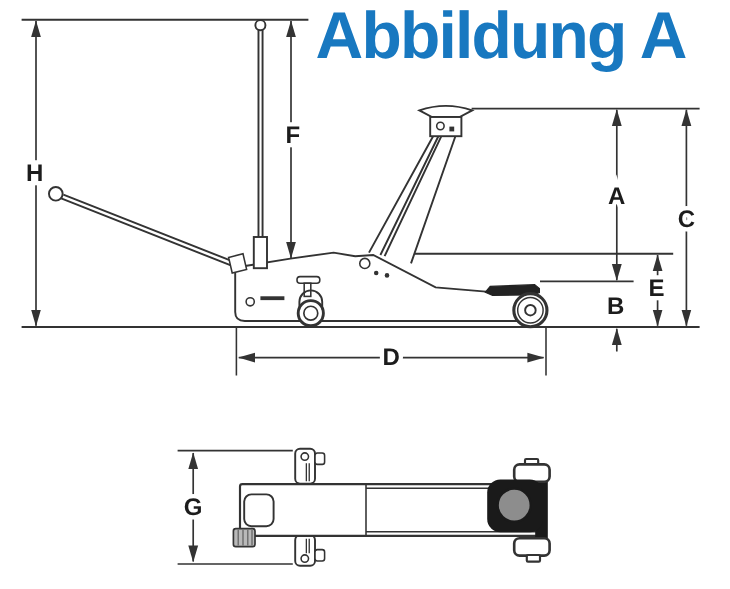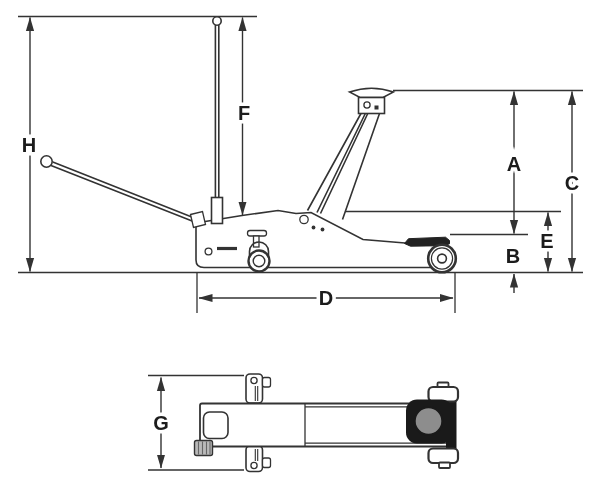--- a/index.html
+++ b/index.html
@@ -163,13 +163,14 @@
         <rect x="439" y="462.5" width="11" height="5.5" rx="1" fill="#ffffff" stroke="#333333" stroke-width="1.8"></rect>
       </g>
 
       <g>
         <rect x="406" y="399.5" width="46.5" height="44" rx="11" fill="#1a1a1a"></rect>
         <circle cx="428.5" cy="421" r="13.8" fill="#8d8d8d" stroke="#1a1a1a" stroke-width="2"></circle>
       </g>
     </g>
   </svg>
 
+  <div class="fig-title">Abbildung A</div>
 </div>
 
 </body></html>

